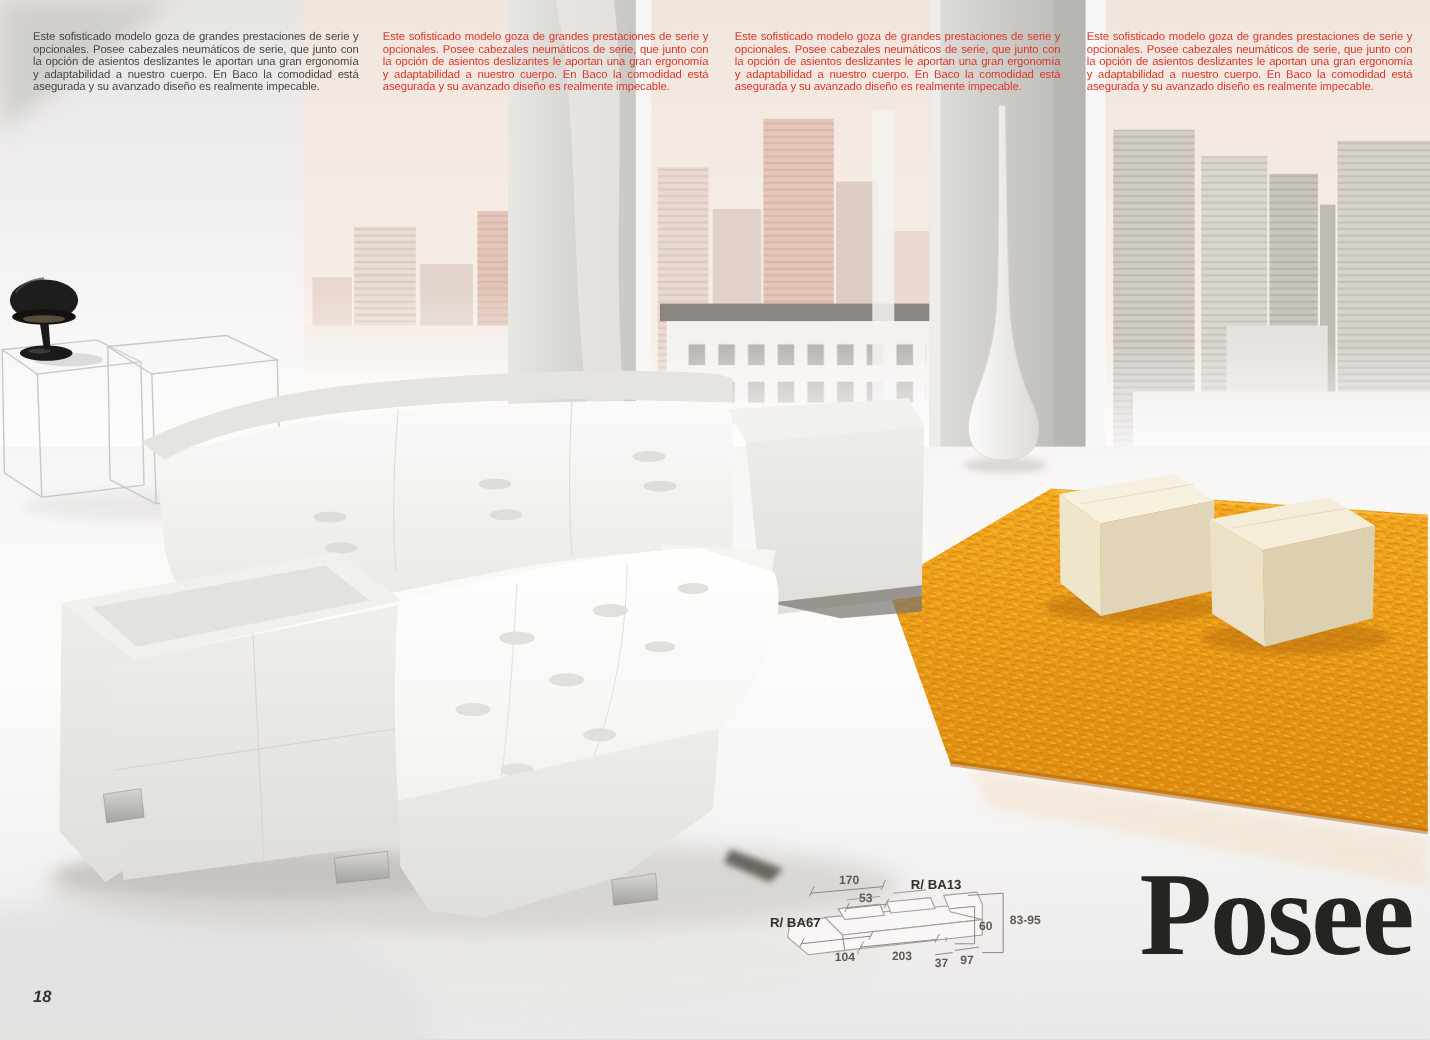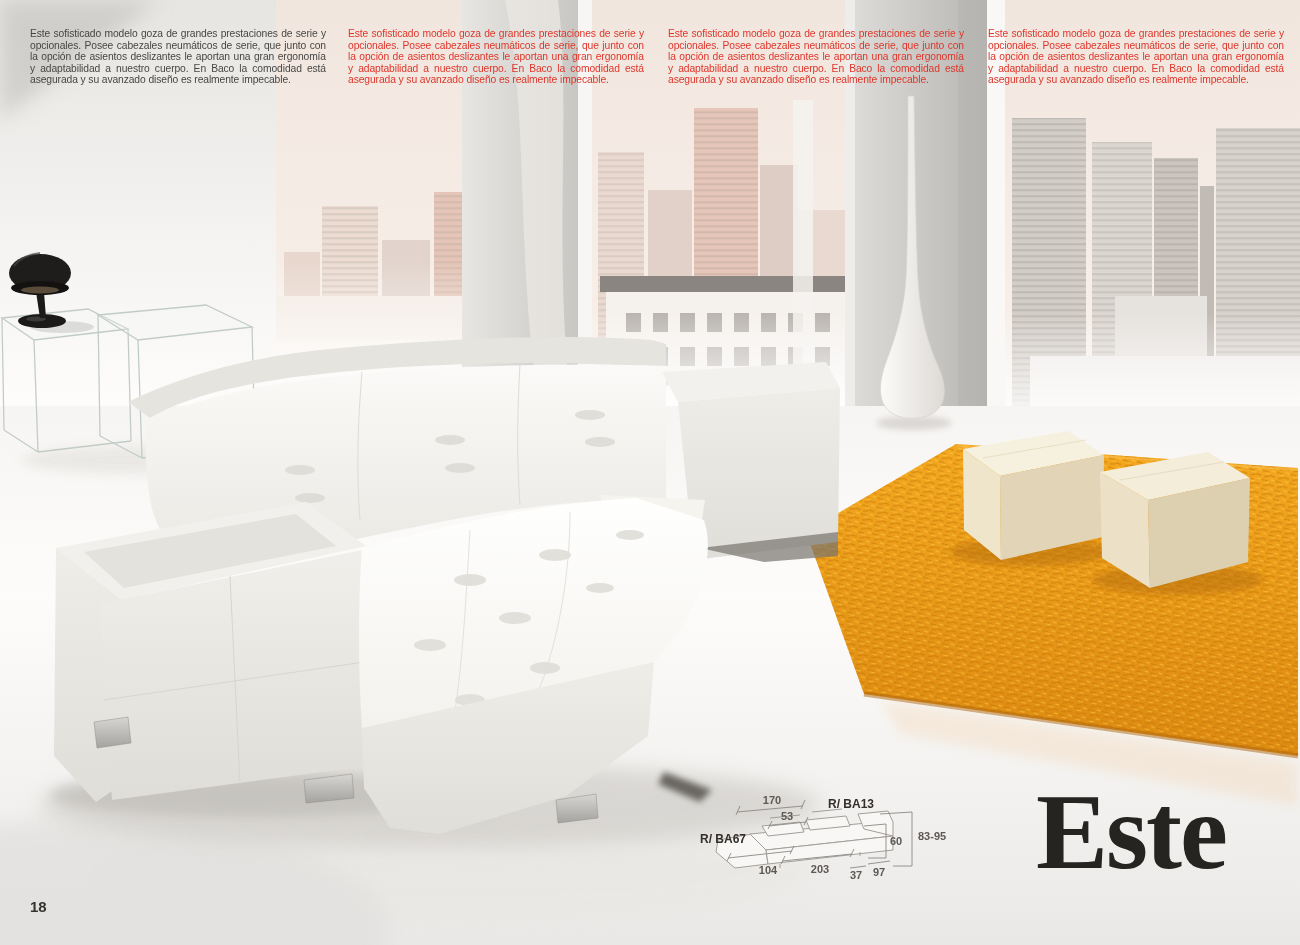--- a/index.html
+++ b/index.html
@@ -17,21 +17,21 @@
   .desc.c2{left:348px;}
   .desc.c3{left:668px;}
   .desc.c4{left:988px;}
   .baco{
     position:absolute;left:1036px;top:778px;width:260px;
     font-family:"Liberation Serif", serif;font-weight:700;
     font-size:108px;line-height:1;letter-spacing:-2px;color:#262420;
   }
   .pagenum{
     position:absolute;left:30px;top:898px;
-    font-weight:700;font-size:15px;color:#35332f;
+    font-weight:700;font-size:15px;color:#35332f;font-style:italic;
   }
   .dimtext{font-family:"Liberation Sans", sans-serif;font-size:11px;font-weight:600;fill:#5d5954;}
   .reftext{font-family:"Liberation Sans", sans-serif;font-size:12px;font-weight:800;fill:#332f2b;}
 </style>
 </head>
 <body>
 
 <div class="page">
 
   <svg class="scene" viewBox="0 0 1300 945">
@@ -305,17 +305,17 @@
       <text class="reftext" x="828" y="808">R/ BA13</text>
       <text class="reftext" x="700" y="843">R/ BA67</text>
     </g>
   </svg>
 
   <div class="desc c1">Este sofisticado modelo goza de grandes prestaciones de serie y opcionales. Posee cabezales neumáticos de serie, que junto con la opción de asientos deslizantes le aportan una gran ergonomía y adaptabilidad a nuestro cuerpo. En Baco la comodidad está asegurada y su avanzado diseño es realmente impecable.</div>
   <div class="desc c2">Este sofisticado modelo goza de grandes prestaciones de serie y opcionales. Posee cabezales neumáticos de serie, que junto con la opción de asientos deslizantes le aportan una gran ergonomía y adaptabilidad a nuestro cuerpo. En Baco la comodidad está asegurada y su avanzado diseño es realmente impecable.</div>
   <div class="desc c3">Este sofisticado modelo goza de grandes prestaciones de serie y opcionales. Posee cabezales neumáticos de serie, que junto con la opción de asientos deslizantes le aportan una gran ergonomía y adaptabilidad a nuestro cuerpo. En Baco la comodidad está asegurada y su avanzado diseño es realmente impecable.</div>
   <div class="desc c4">Este sofisticado modelo goza de grandes prestaciones de serie y opcionales. Posee cabezales neumáticos de serie, que junto con la opción de asientos deslizantes le aportan una gran ergonomía y adaptabilidad a nuestro cuerpo. En Baco la comodidad está asegurada y su avanzado diseño es realmente impecable.</div>
 
-  <div class="baco">Este</div>
+  <div class="baco">Posee</div>
 
   <div class="pagenum">18</div>
 
 </div>
 
 </body></html>

